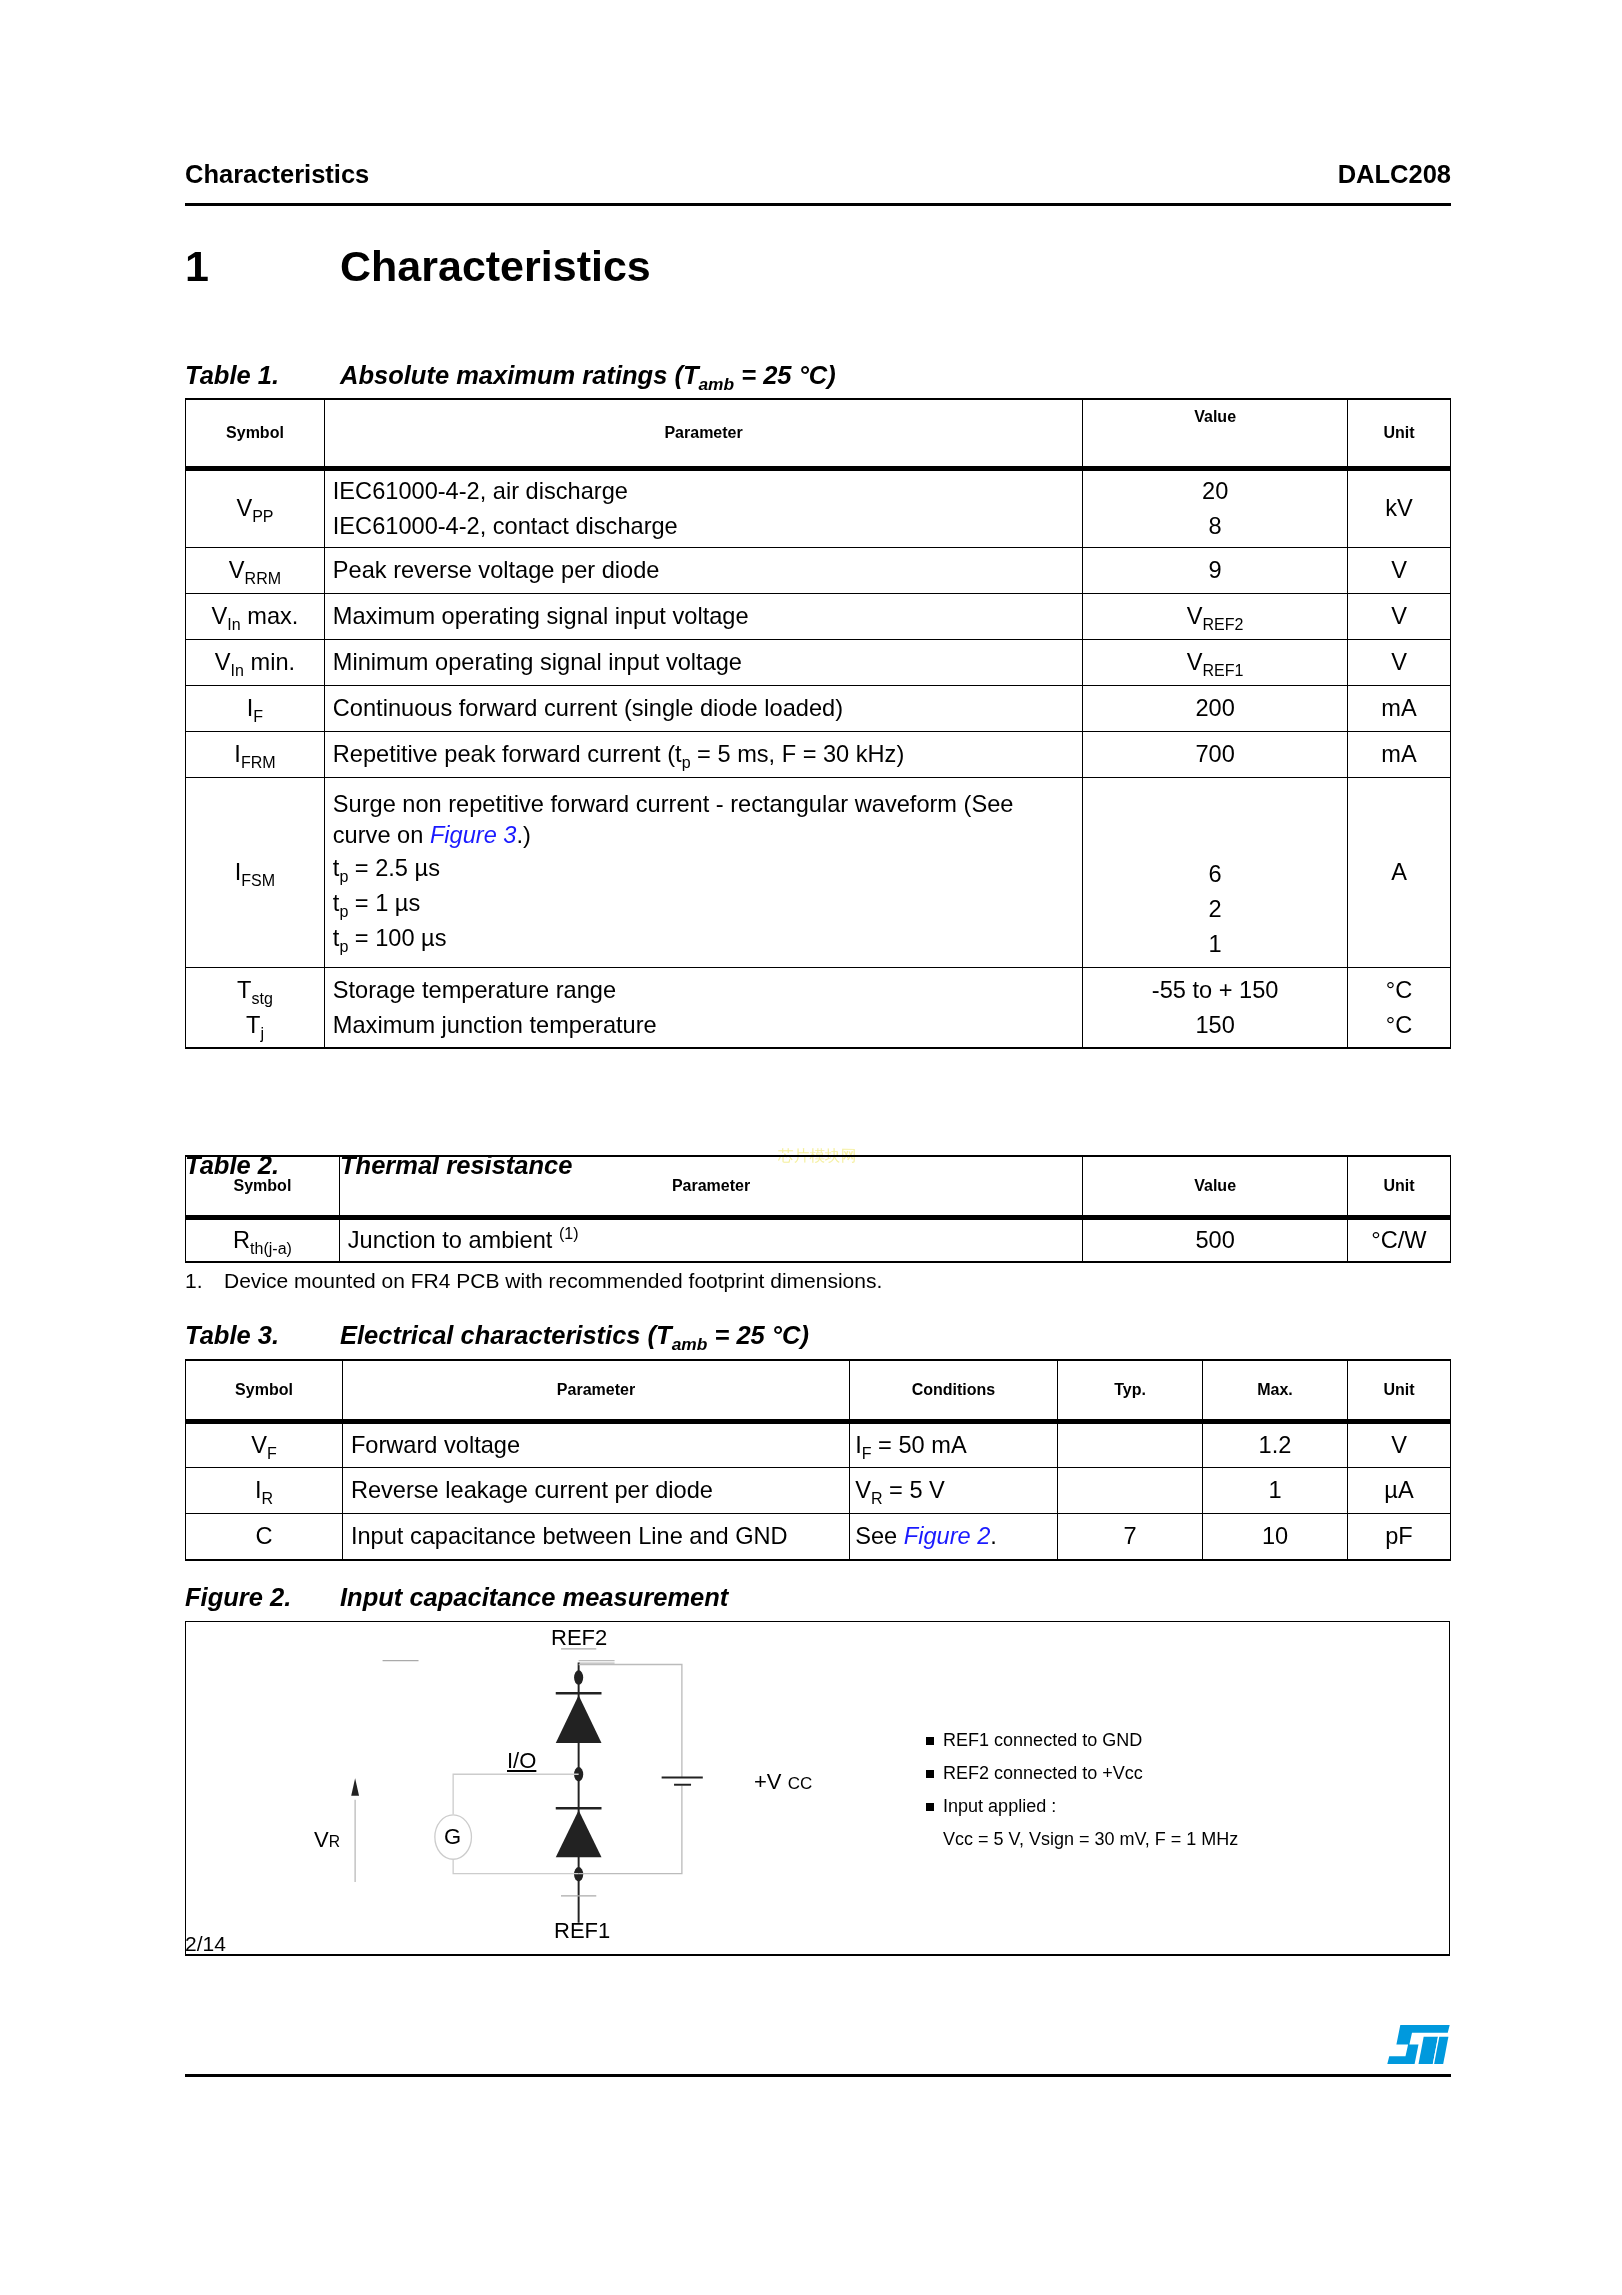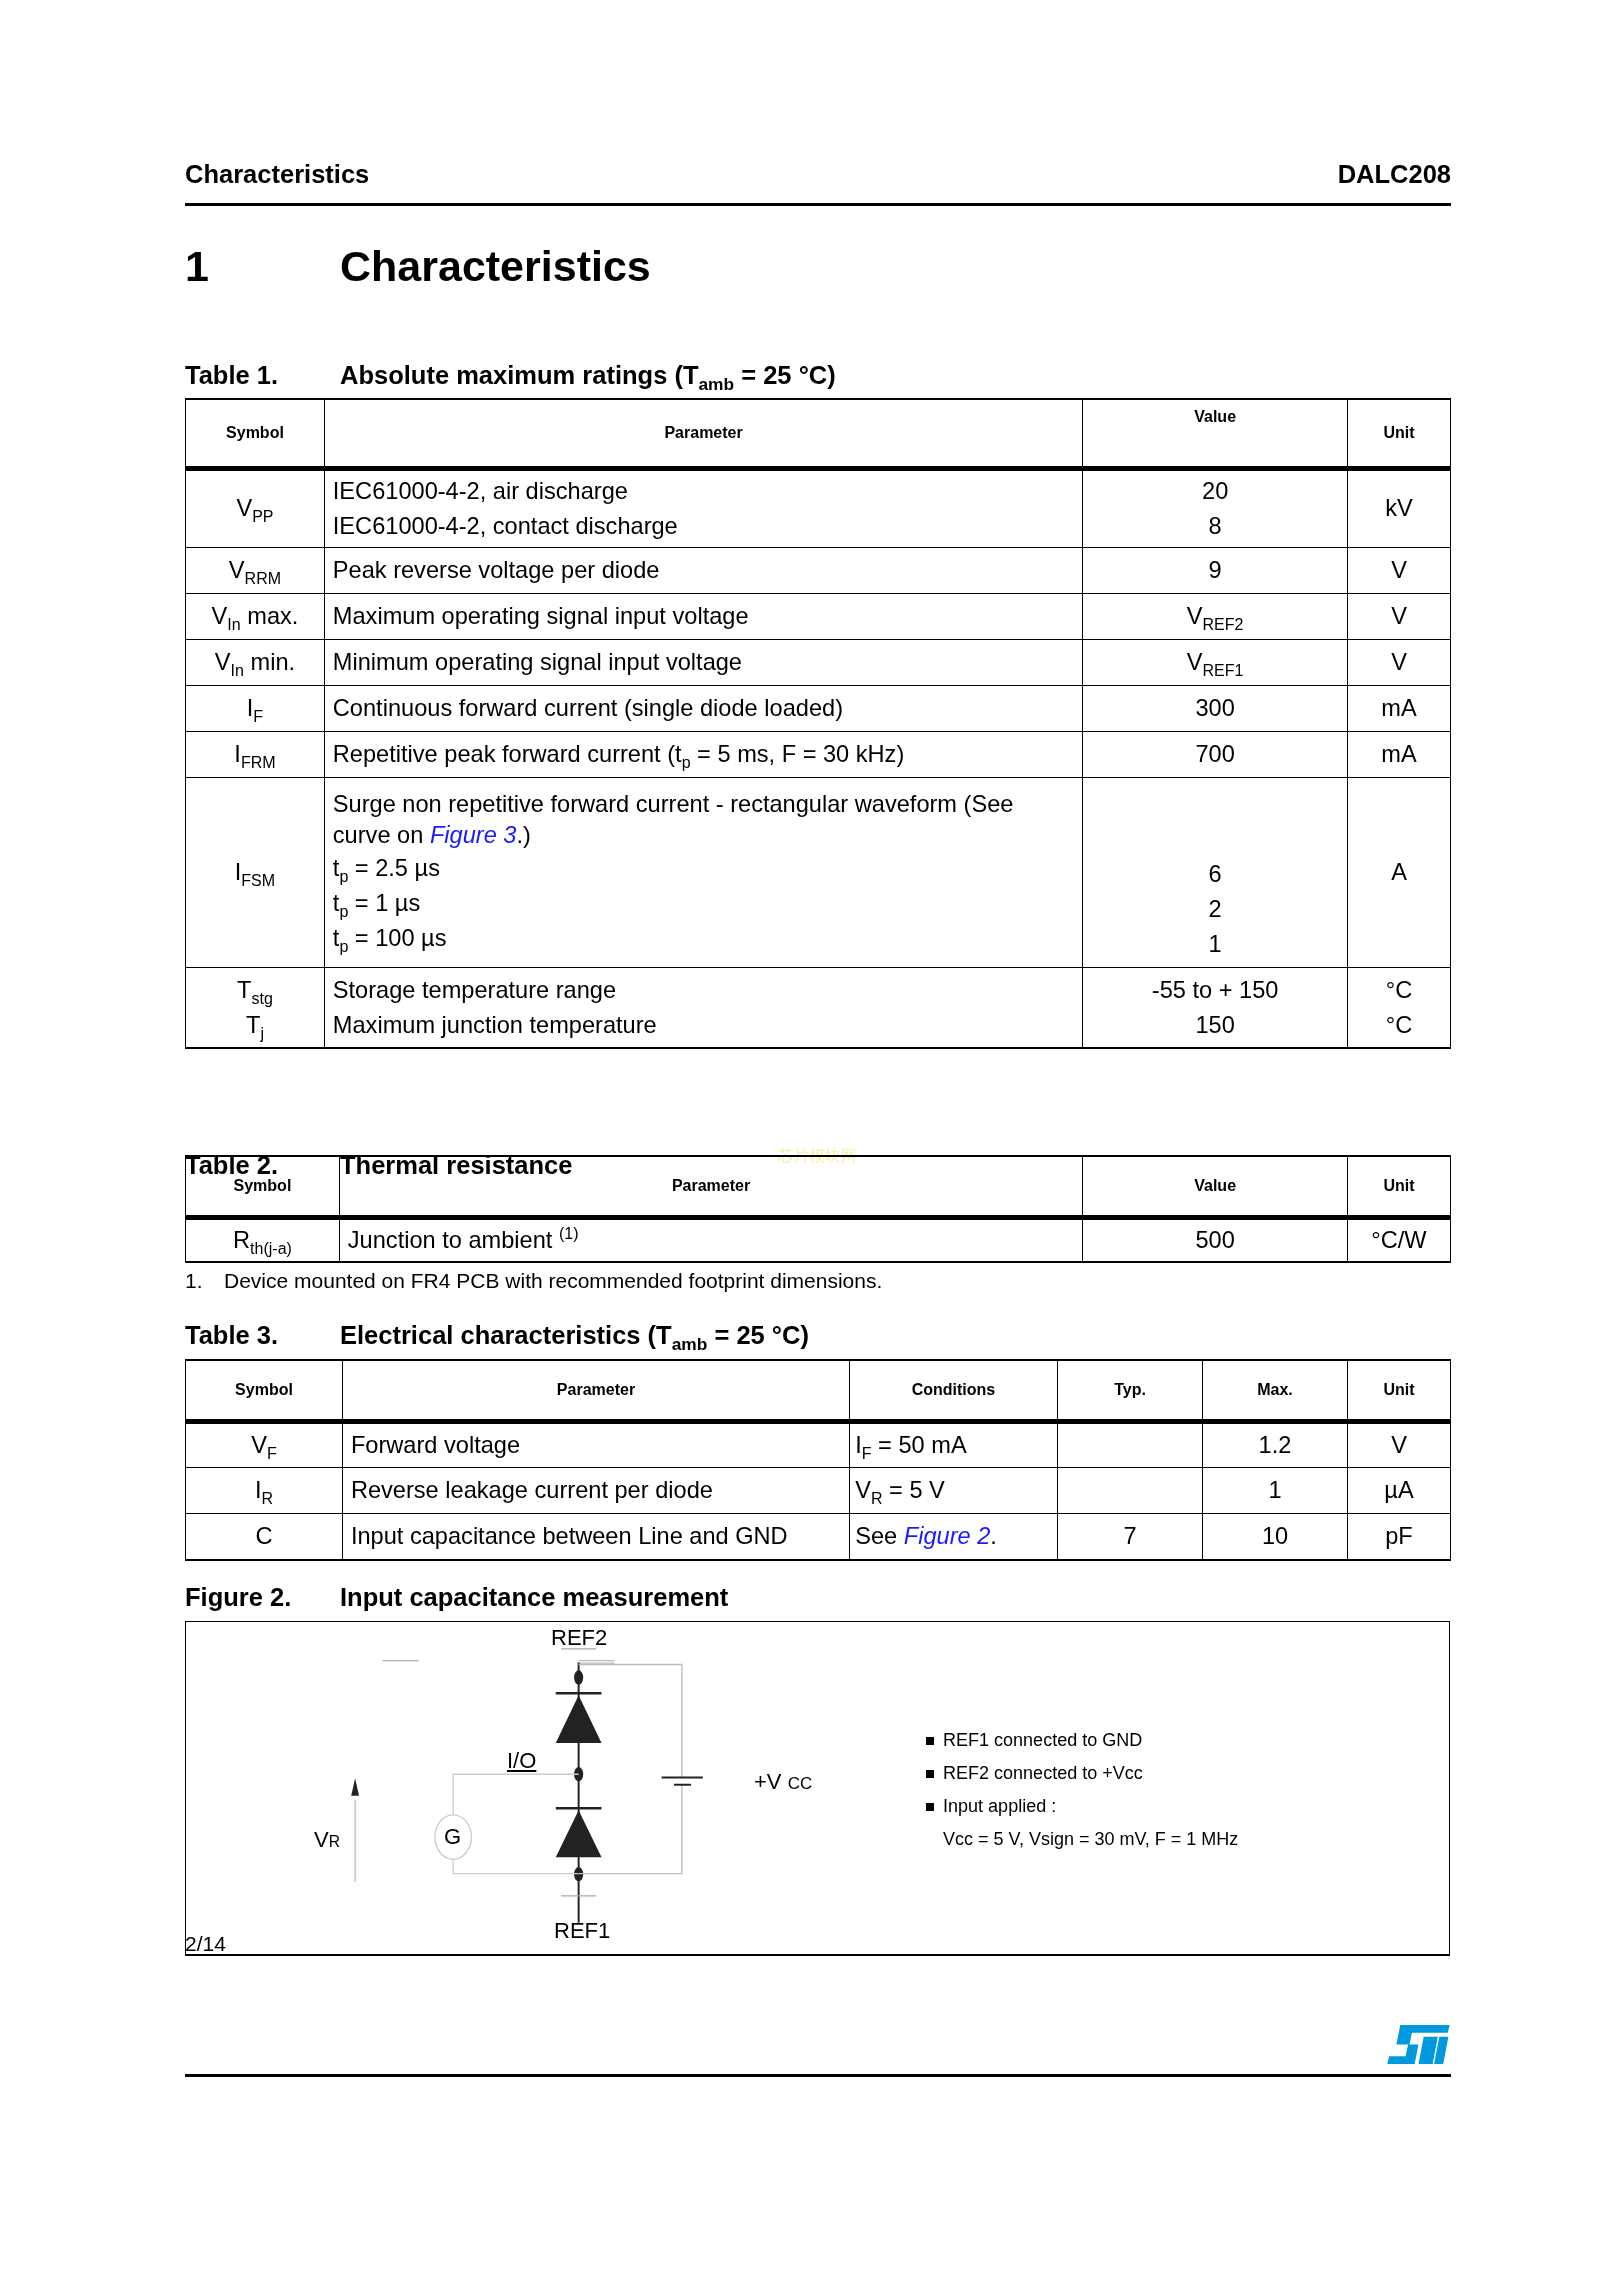--- a/index.html
+++ b/index.html
@@ -2,21 +2,21 @@
 <html style="font-size:10.5px"><head>
 <meta charset="utf-8">
 <style>
   html, body { margin:0; padding:0; background:#ffffff; }
   body { width:1622px; height:2295px; position:relative; overflow:hidden;
          font-family:"Liberation Sans", sans-serif; color:#000; }
   .abs { position:absolute; }
   .hdr { font-size:25.5px; font-weight:bold; }
   .rule { position:absolute; left:185px; width:1266px; height:2.6px; background:#000; }
   .h1 { font-size:43px; font-weight:bold; }
-  .tbl-title { font-size:25.5px; font-weight:bold; position:absolute; left:185px; }
+  .tbl-title { font-size:25.5px; font-weight:bold; position:absolute; left:185px;font-style:italic; }
   .tbl-title .num { display:inline-block; width:155px; }
   sub { font-size:0.68em; vertical-align:-0.35em; line-height:0; }
   sup { font-size:0.68em; vertical-align:0.55em; line-height:0; }
   table.dt { position:absolute; left:185px; width:1266px; border-collapse:collapse;
              font-size:23.6px; }
   table.dt th, table.dt td { border:1.3px solid #000; padding:0 7.9px; }
   table.dt th { font-weight:bold; font-size:16px; height:58px; }
   table.dt thead tr th { border-bottom:5.2px solid #000; border-top:2.6px solid #000; }
   table.dt tbody tr:last-child td { border-bottom:2.6px solid #000; }
   table.dt td { line-height:35px; }
@@ -87,21 +87,21 @@
     </tr>
     <tr style="height:46px;">
       <td class="c"><span>V</span><sub>In</sub><span> min.</span></td>
       <td class="l">Minimum operating signal input voltage</td>
       <td class="c"><span>V</span><sub>REF1</sub></td>
       <td class="c">V</td>
     </tr>
     <tr style="height:46px;">
       <td class="c"><span>I</span><sub>F</sub></td>
       <td class="l">Continuous forward current (single diode loaded)</td>
-      <td class="c">300</td>
+      <td class="c">200</td>
       <td class="c">mA</td>
     </tr>
     <tr style="height:46px;">
       <td class="c"><span>I</span><sub>FRM</sub></td>
       <td class="l"><span>Repetitive peak forward current (t</span><sub>p</sub><span> = 5 ms, F = 30 kHz)</span></td>
       <td class="c">700</td>
       <td class="c">mA</td>
     </tr>
     <tr style="height:190px;">
       <td class="c"><span>I</span><sub>FSM</sub></td>

